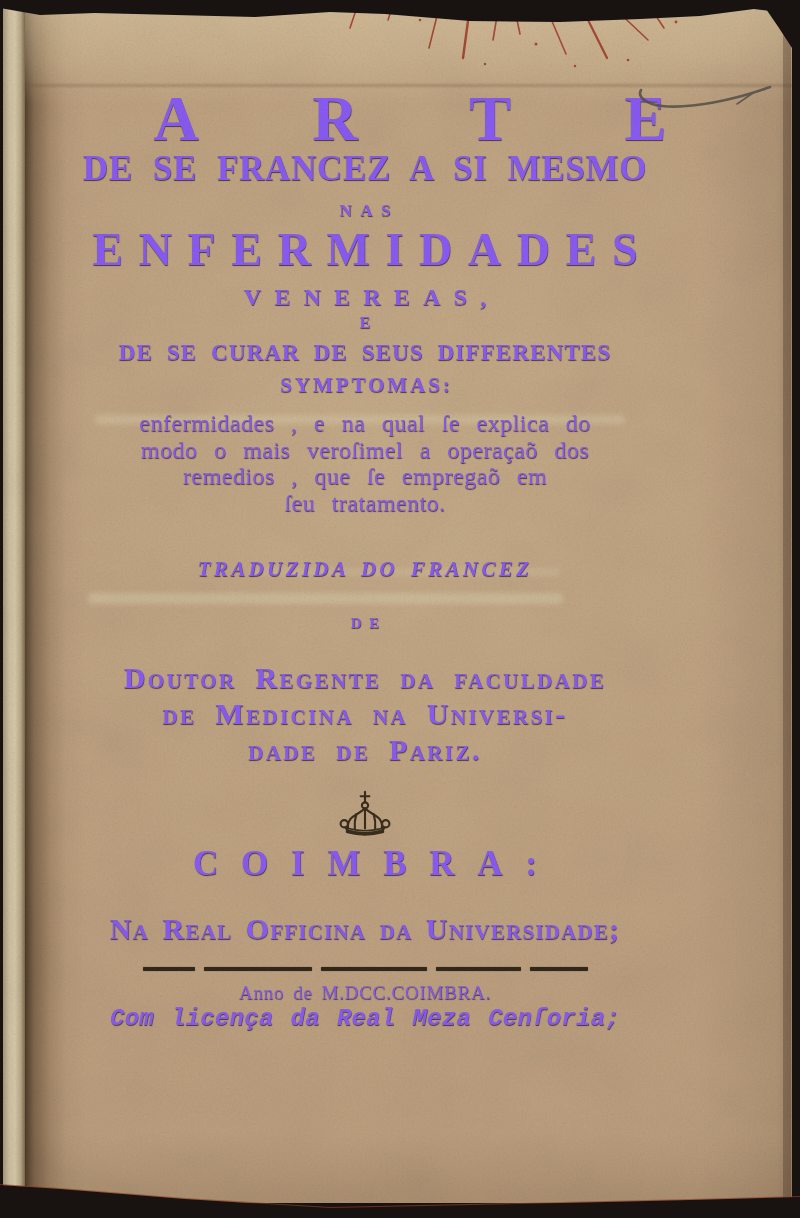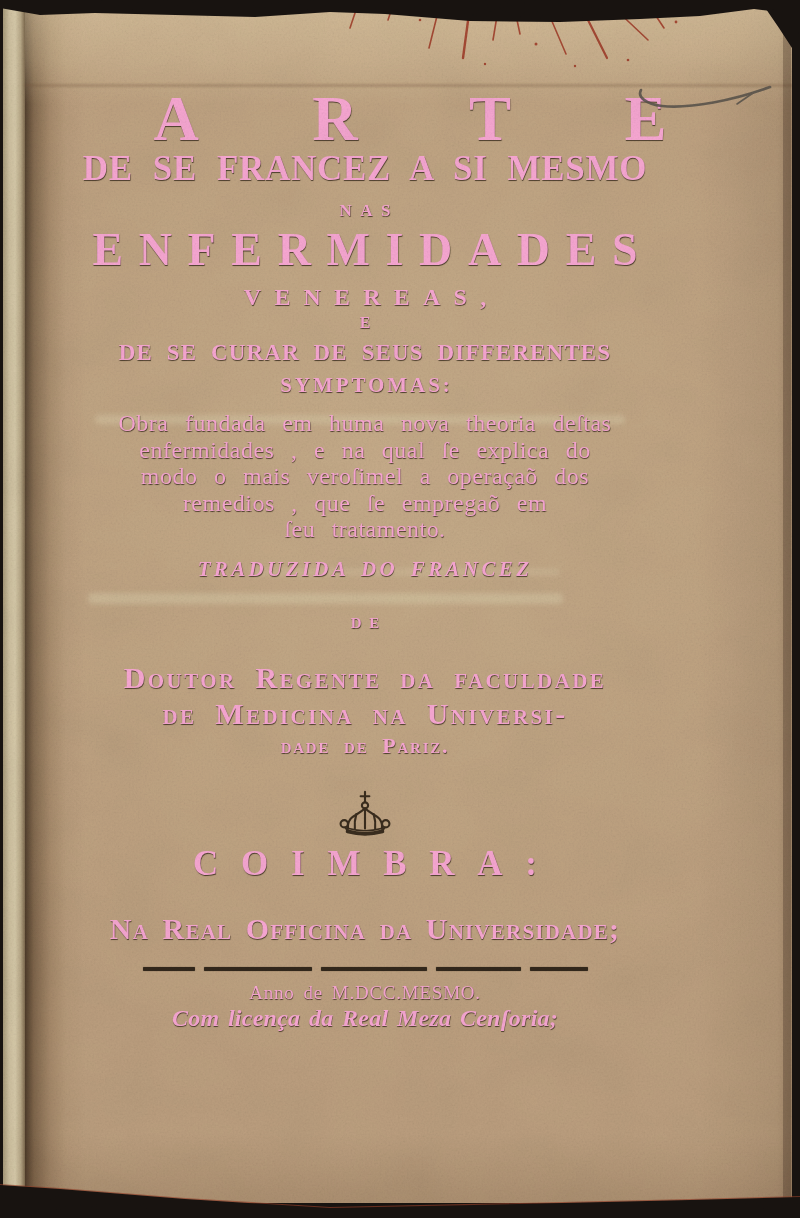--- a/index.html
+++ b/index.html
@@ -35,21 +35,21 @@
   .crease{
     position:absolute;left:24px;top:84px;width:769px;height:3px;z-index:3;
     background:rgba(110,84,58,.28);filter:blur(1.2px);
   }
   .smudge{position:absolute;z-index:3;background:#d8caa6;filter:blur(2.5px);border-radius:5px;}
   .sm1{top:415px;left:95px;width:530px;height:9px;opacity:.5;}
   .sm2{top:593px;left:88px;width:475px;height:11px;opacity:.55;}
   .sm3{top:568px;left:250px;width:310px;height:8px;opacity:.32;}
 
   
-  .content{position:absolute;left:40px;top:0;width:650px;height:100%;z-index:4;color:#f9a8d4;}
+  .content{position:absolute;left:40px;top:0;width:650px;height:100%;z-index:4;color:#8b5cf6;}
   .line{position:absolute;left:0;right:0;text-align:center;line-height:1.05;
         text-shadow:0.4px 0.5px 0.8px rgba(42,30,16,.75);}
   .b{font-weight:bold;}
   .it{font-style:italic;}
   .sc{font-variant:small-caps;font-family:Liberation Serif, serif;}
 
   .t-arte   {top:86px;  font-size:63px;letter-spacing:1.8em;text-indent:1.8em;}
   .t-sub1   {top:151px; font-size:35px;letter-spacing:.02em;word-spacing:.3em;}
   .t-nas    {top:202px; font-size:17px;letter-spacing:.5em;text-indent:.5em;}
   .t-enf    {top:226px; font-size:46px;letter-spacing:.34em;text-indent:.34em;}
@@ -58,28 +58,28 @@
   .t-cur    {top:341px; font-size:23px;letter-spacing:.05em;word-spacing:.3em;}
   .t-sym    {top:374px; font-size:21px;letter-spacing:.14em;text-indent:.14em;}
   .t-desc   {top:410px; font-size:24px;line-height:26.5px;word-spacing:.42em;letter-spacing:.02em;}
   .t-trad   {top:558px; font-size:21px;letter-spacing:.16em;word-spacing:.2em;}
   .t-de     {top:573px; font-size:15px;letter-spacing:.5em;text-indent:.5em;margin-top:43px;}
   .t-author {top:592px; font-size:57px;line-height:1;padding-left:30px;}
   .t-author .r{font-size:26px;}
   .t-author .bourru{letter-spacing:.78em;margin-left:28px;}
   .t-at1    {top:662px; font-size:30px;letter-spacing:.08em;word-spacing:.3em;}
   .t-at2    {top:698px; font-size:30px;letter-spacing:.08em;word-spacing:.3em;}
-  .t-at3    {top:734px; font-size:22px;letter-spacing:.08em;word-spacing:.3em;}
+  .t-at3    {top:734px; font-size:30px;letter-spacing:.08em;word-spacing:.3em;}
   .orn      {position:absolute;top:789px;left:0;right:0;display:flex;justify-content:center;}
   .t-city   {top:846px; font-size:35px;letter-spacing:.65em;text-indent:.65em;}
   .t-pub    {top:913px; font-size:30px;letter-spacing:.04em;word-spacing:.16em;}
   .rule     {position:absolute;top:967px;left:0;right:0;display:flex;justify-content:center;gap:9px;}
   .rule span{height:4px;background:#32271b;border-radius:1px;box-shadow:0 0 1px rgba(40,30,15,.8);}
   .t-anno   {top:983px; font-size:19px;letter-spacing:.04em;word-spacing:.18em;}
-  .t-lic    {top:1006px;font-size:24px;letter-spacing:.01em;word-spacing:.1em;}
+  .t-lic    {top:1006px;font-size:24px;letter-spacing:.01em;word-spacing:.1em;font-family:Liberation Mono, monospace;}
 
   .marks{position:absolute;inset:0;z-index:6;pointer-events:none;}
   .grainA{position:absolute;inset:0;z-index:8;opacity:.16;mix-blend-mode:multiply;pointer-events:none;}
   .grainB{position:absolute;inset:0;z-index:8;opacity:.10;mix-blend-mode:multiply;pointer-events:none;}
 </style>
 </head>
 <body>
 
 <div class="scan">
 
@@ -99,21 +99,20 @@
     <div class="line b t-arte">ARTE</div>
     <div class="line b t-sub1">DE SE FRANCEZ A SI MESMO</div>
     <div class="line b t-nas">NAS</div>
     <div class="line b t-enf">ENFERMIDADES</div>
     <div class="line b t-ven">VENEREAS,</div>
     <div class="line b t-e">E</div>
     <div class="line b t-cur">DE SE CURAR DE SEUS DIFFERENTES</div>
     <div class="line b t-sym">SYMPTOMAS:</div>
 
     <div class="line t-desc">
-      <div>Obra fundada em huma nova theoria deſtas</div>
       <div>enfermidades , e na qual ſe explica do</div>
       <div>modo o mais veroſimel a operaçaõ dos</div>
       <div>remedios , que ſe empregaõ em</div>
       <div>ſeu tratamento.</div>
     </div>
 
     <div class="line b it t-trad">TRADUZIDA DO FRANCEZ</div>
     <div class="line b t-de">DE</div>
 
 
@@ -146,21 +145,21 @@
     <div class="line b sc t-pub">Na Real Officina da Universidade;</div>
 
     <div class="rule">
       <span style="width:52px"></span>
       <span style="width:108px"></span>
       <span style="width:106px"></span>
       <span style="width:85px"></span>
       <span style="width:58px"></span>
     </div>
 
-    <div class="line t-anno">Anno de M.DCC.MESMO.</div>
+    <div class="line t-anno">Anno de M.DCC.COIMBRA.</div>
     <div class="line b it t-lic">Com licença da Real Meza Cenſoria;</div>
   </div>
 
   <svg class="marks" viewBox="0 0 800 1218">
 
     <g stroke="#9c2f1d" stroke-width="1.6" stroke-linecap="round" opacity="0.8">
       <path d="M356 10 L350 28"></path>
         <path d="M392 8 L388 20"></path>
       <path d="M438 12 L429 48"></path>
         <path d="M470 6 L463 58" stroke-width="2.4"></path>

